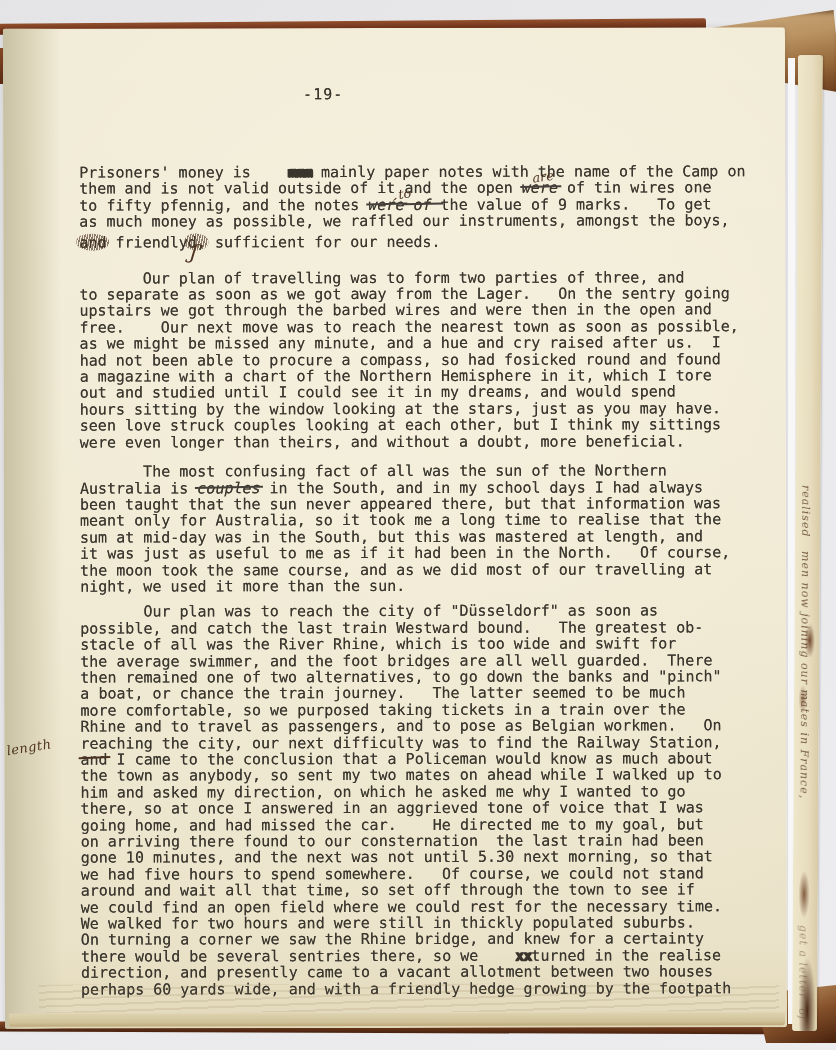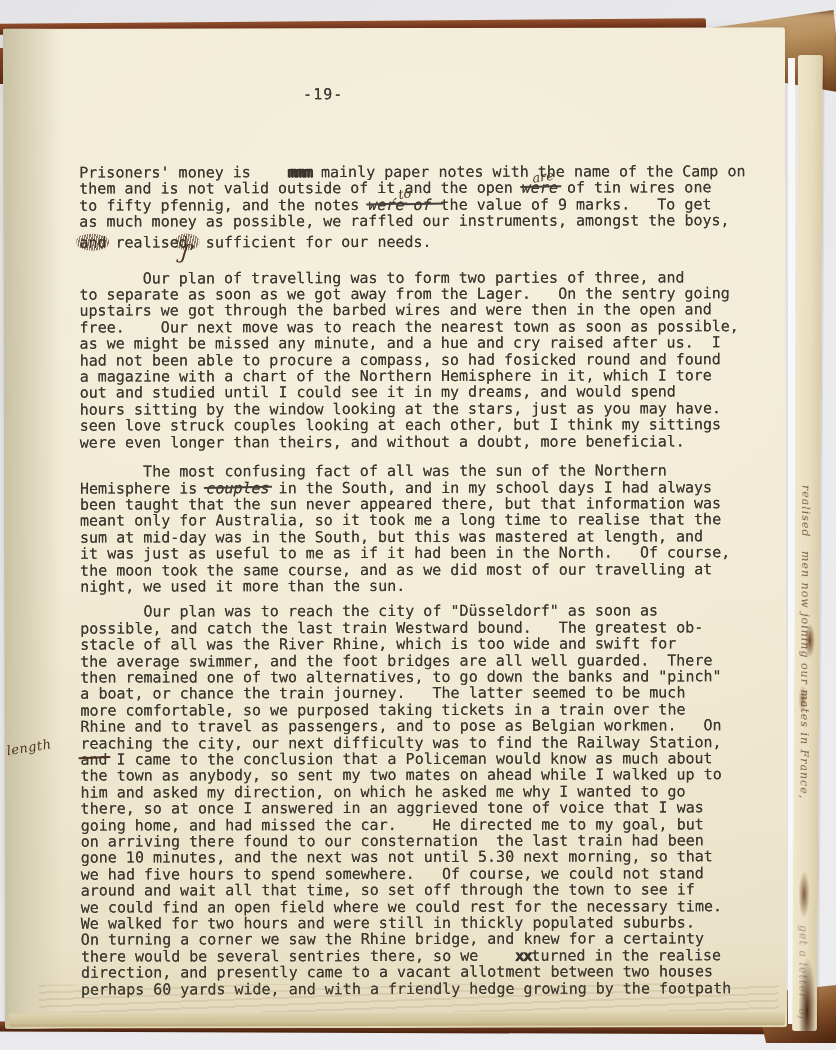--- a/index.html
+++ b/index.html
@@ -90,21 +90,21 @@
     position:absolute;left:76px;top:136px;width:706px;
     font:15px/16.4px "DejaVu Sans Mono",monospace;color:#3a362e;
     text-shadow:0 0 .6px rgba(58,54,46,.75);
   }
   .line{white-space:pre;}
   .para{margin:0 0 14px 0;}
   .para:nth-of-type(1){margin-bottom:19px;}
   .para:nth-of-type(2){margin-bottom:13px;}
   .para:nth-of-type(3){margin-bottom:9px;}
   
-  .k-overtype{font-weight:normal;letter-spacing:-1px;
+  .k-overtype{font-weight:bold;letter-spacing:-1px;
     text-shadow:.8px 0 #3a362e,-.8px 0 #3a362e,0 .5px #3a362e;padding-left:28px;}
   .k-strike{position:relative;font-style:italic;}
   .k-strike::after{content:"";position:absolute;left:-2px;right:-3px;top:7px;height:1.8px;
     background:#45403a;transform:rotate(-1deg);}
   .k-hand-strike{position:relative;}
   .k-hand-strike::after{content:"";position:absolute;left:-2px;right:-3px;top:6px;height:2.4px;
     background:#4a3220;transform:rotate(-2deg);border-radius:2px;}
   .k-scribble{position:relative;}
   .k-scribble::after{content:"";position:absolute;inset:0px -3px 1px -3px;
     background:repeating-linear-gradient(102deg,rgba(74,50,32,0) 0 1px,rgba(74,50,32,.62) 1px 2.4px);
@@ -132,38 +132,38 @@
 <div class="corner-br"></div>
 
 <div class="page">
   <div class="page-number">-19-</div>
   <div class="typed-text" id="typed-text">
       <div class="para">
         <div class="line"><span>Prisoners' money is </span><span class="k-overtype">mmm</span><span> mainly paper notes with the name of the Camp on</span></div>
         <div class="line"><span>them and is not valid outside of it</span><span class="k-hand-mark" style="--dx: -1px; --dy: 6px;">,</span><span> and the open </span><span class="k-hand-above" style="--dx: 10px; --dy: -10px;">are</span><span class="k-strike">were</span><span> of tin wires one</span></div>
         <div class="line"><span>to fifty pfennig, and the notes </span><span class="k-strike">were</span><span class="k-hand-above" style="--dx: -6px; --dy: -11px;">to</span><span class="k-strike"> of </span><span>the value of 9 marks.   To get</span></div>
         <div class="line"><span>as much money as possible, we raffled our instruments, amongst the boys,</span></div>
-        <div class="line"><span class="k-scribble">and</span><span> realise</span><span class="k-scribble">d,</span><span class="k-hand-loop" style="--dx: -14px; --dy: 11px;">ʃ</span><span> sufficient for our needs.</span></div>
+        <div class="line"><span class="k-scribble">and</span><span> friendly</span><span class="k-scribble">d,</span><span class="k-hand-loop" style="--dx: -14px; --dy: 11px;">ʃ</span><span> sufficient for our needs.</span></div>
       </div>
       <div class="para">
         <div class="line"><span>       Our plan of travelling was to form two parties of three, and</span></div>
         <div class="line"><span>to separate as soon as we got away from the Lager.   On the sentry going</span></div>
         <div class="line"><span>upstairs we got through the barbed wires and were then in the open and</span></div>
         <div class="line"><span>free.    Our next move was to reach the nearest town as soon as possible,</span></div>
         <div class="line"><span>as we might be missed any minute, and a hue and cry raised after us.  I</span></div>
         <div class="line"><span>had not been able to procure a compass, so had fosicked round and found</span></div>
         <div class="line"><span>a magazine with a chart of the Northern Hemisphere in it, which I tore</span></div>
         <div class="line"><span>out and studied until I could see it in my dreams, and would spend</span></div>
         <div class="line"><span>hours sitting by the window looking at the stars, just as you may have.</span></div>
         <div class="line"><span>seen love struck couples looking at each other, but I think my sittings</span></div>
         <div class="line"><span>were even longer than theirs, and without a doubt, more beneficial.</span></div>
       </div>
       <div class="para">
         <div class="line"><span>       The most confusing fact of all was the sun of the Northern</span></div>
-        <div class="line"><span>Hemisphere is </span><span class="k-strike">couples</span><span> in the South, and in my school days I had always</span></div>
+        <div class="line"><span>Australia is </span><span class="k-strike">couples</span><span> in the South, and in my school days I had always</span></div>
         <div class="line"><span>been taught that the sun never appeared there, but that information was</span></div>
         <div class="line"><span>meant only for Australia, so it took me a long time to realise that the</span></div>
         <div class="line"><span>sum at mid-day was in the South, but this was mastered at length, and</span></div>
         <div class="line"><span>it was just as useful to me as if it had been in the North.   Of course,</span></div>
         <div class="line"><span>the moon took the same course, and as we did most of our travelling at</span></div>
         <div class="line"><span>night, we used it more than the sun.</span></div>
       </div>
       <div class="para">
         <div class="line"><span>       Our plan was to reach the city of "Düsseldorf" as soon as</span></div>
         <div class="line"><span>possible, and catch the last train Westward bound.   The greatest ob-</span></div>

